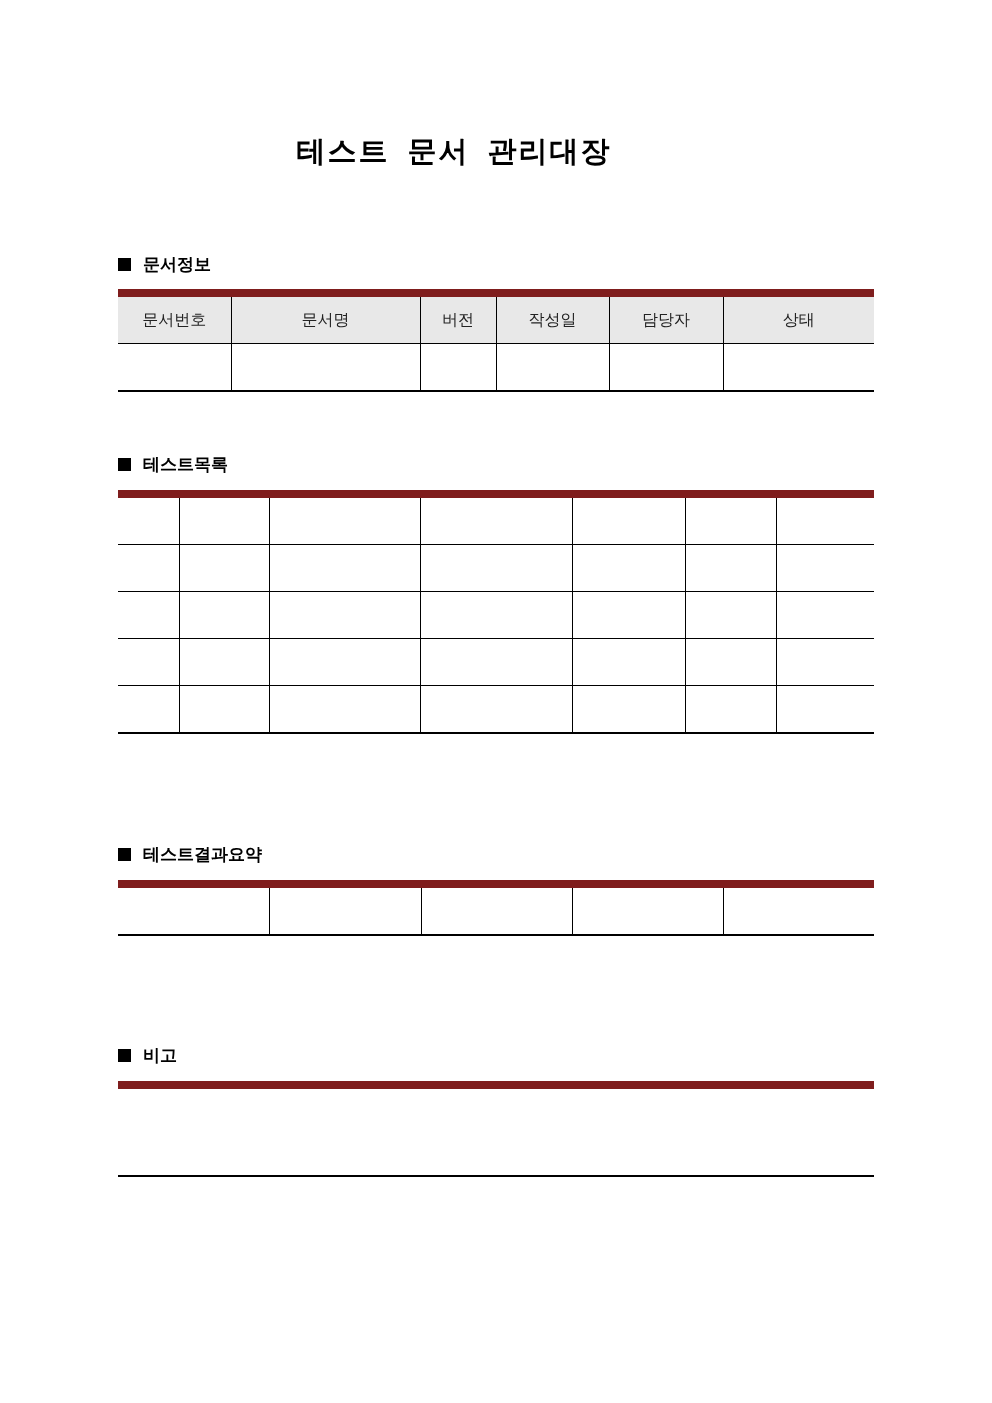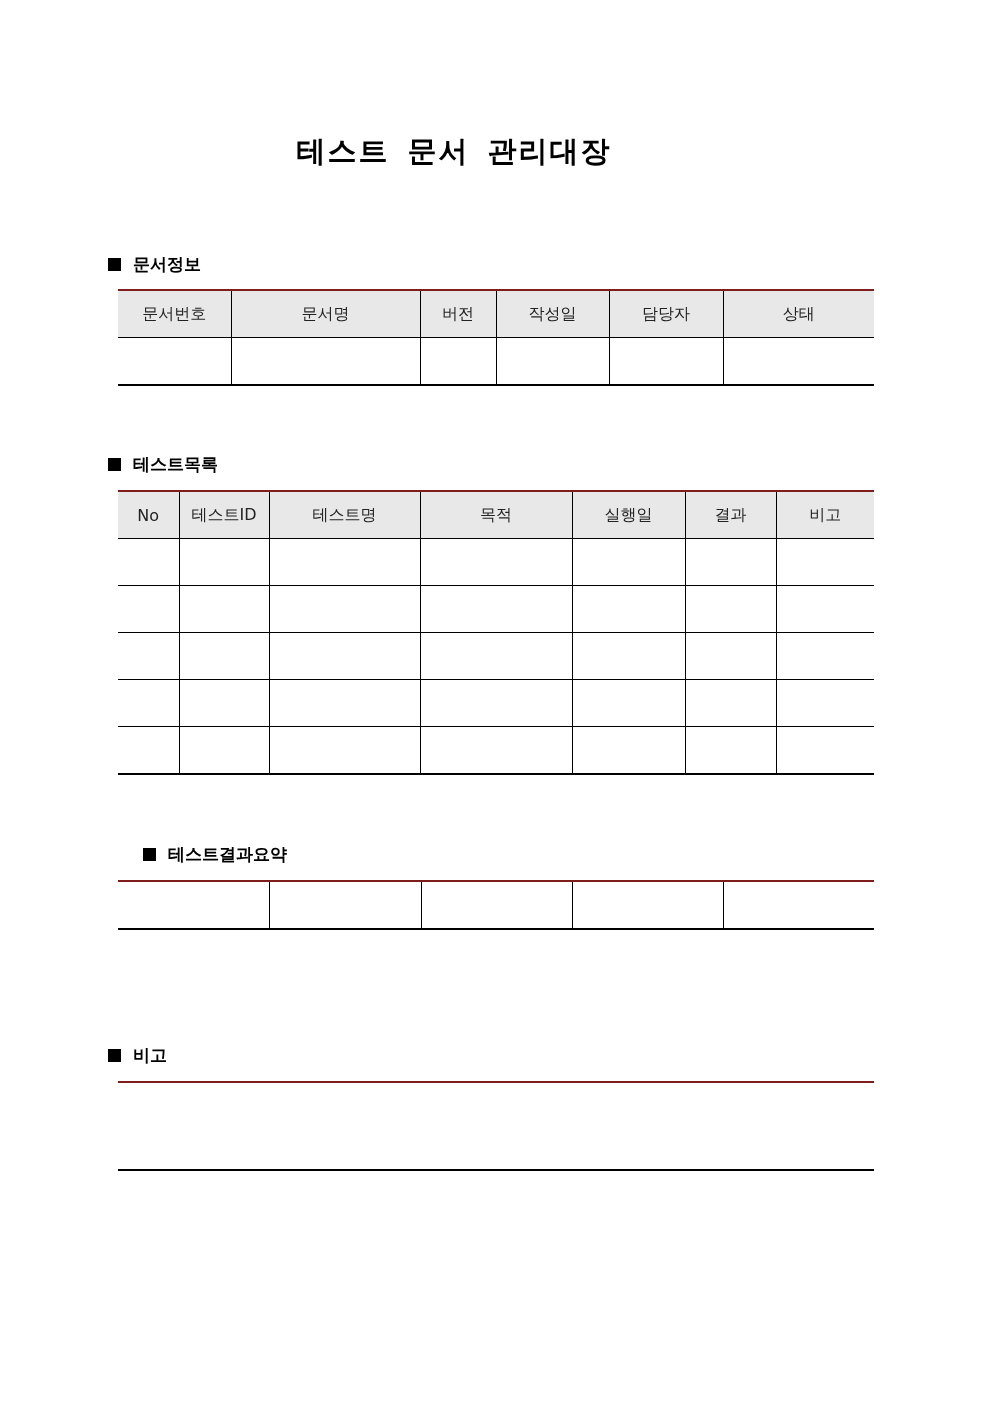--- a/index.html
+++ b/index.html
@@ -1,25 +1,25 @@
 <!DOCTYPE html>
 <html><head>
 <meta charset="utf-8">
 <style>
   html, body { margin: 0; padding: 0; background: #ffffff; }
   body { width: 992px; height: 1403px; position: relative; font-family: "DejaVu Sans", "Liberation Sans", sans-serif; color: #000; }
   .title { position: absolute; left: 0; top: 132px; width: 908px; text-align: center; font-size: 29px; font-weight: bold; letter-spacing: 2px; word-spacing: 6px; }
-  .section-head { position: absolute; left: 108px; font-size: 17px; font-weight: bold; display: flex; align-items: center; }
+  .section-head { position: absolute; left: 118px; font-size: 17px; font-weight: bold; display: flex; align-items: center; }
   .section-head .sq { display: inline-block; width: 13px; height: 13px; background: #000; margin-right: 12px; }
   table.doc { position: absolute; left: 118px; width: 756px; border-collapse: collapse; table-layout: fixed; }
   table.doc th, table.doc td { border: 1px solid #000; height: 46px; padding: 0; text-align: center; vertical-align: middle; font-size: 16px; font-weight: normal; color: #222; }
   table.doc th { background: #e8e8e8; }
   table.doc tr > *:first-child { border-left: none; }
   table.doc tr > *:last-child { border-right: none; }
-  table.doc tr:first-child > * { border-top: 2px solid #7f1d1d; }
+  table.doc tr:first-child > * { border-top: 8px solid #7f1d1d; }
   table.doc tr:last-child > * { border-bottom: 2px solid #000; }
   table.notes td.body { height: 86px; }
   table.notes th { height: 41px; }
 </style>
 </head>
 <body>
 
 <div class="title">테스트 문서 관리대장</div>
 
 <div class="section-head" style="top:253px;">
@@ -63,29 +63,20 @@
   <colgroup>
       <col style="width:61px">
       <col style="width:90px">
       <col style="width:151px">
       <col style="width:152px">
       <col style="width:113px">
       <col style="width:91px">
       <col style="width:98px">
     </colgroup>
   <tbody>
-      <tr>
-    <th>No</th>
-    <th>테스트ID</th>
-    <th>테스트명</th>
-    <th>목적</th>
-    <th>실행일</th>
-    <th>결과</th>
-    <th>비고</th>
-  </tr>
   <tr>
     <td></td>
     <td></td>
     <td></td>
     <td></td>
     <td></td>
     <td></td>
     <td></td>
   </tr>
   <tr>
@@ -120,21 +111,21 @@
     <td></td>
     <td></td>
     <td></td>
     <td></td>
     <td></td>
     <td></td>
   </tr>
 </tbody>
   </table>
 
-<div class="section-head" style="top:843px;margin-left:35px;">
+<div class="section-head" style="top:843px;">
   <span class="sq"></span>
   <span>테스트결과요약</span>
 </div>
 <table class="doc" style="top:880px;">
   <colgroup>
       <col style="width:151px">
       <col style="width:152px">
       <col style="width:151px">
       <col style="width:151px">
       <col style="width:151px">

